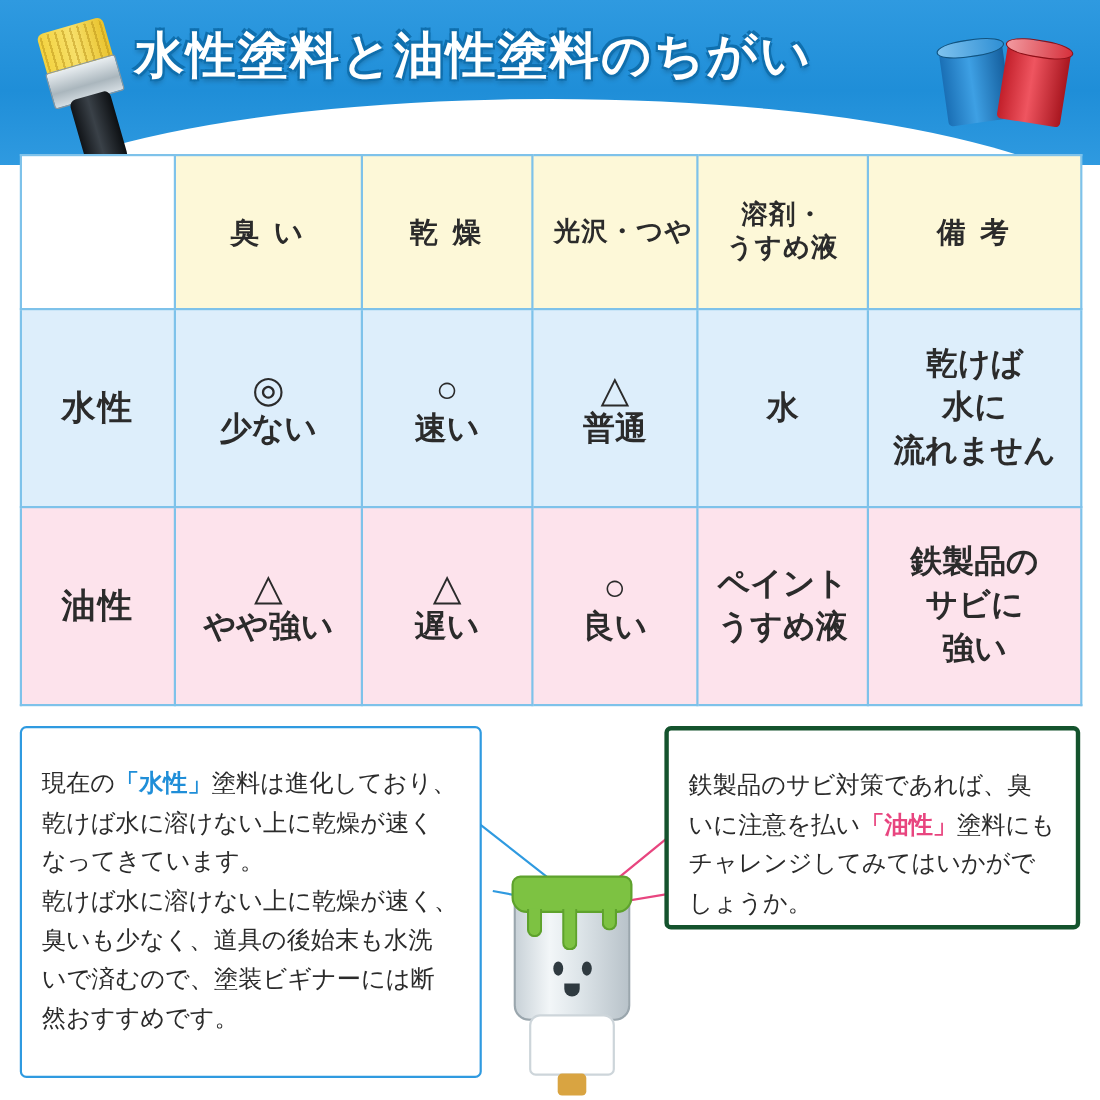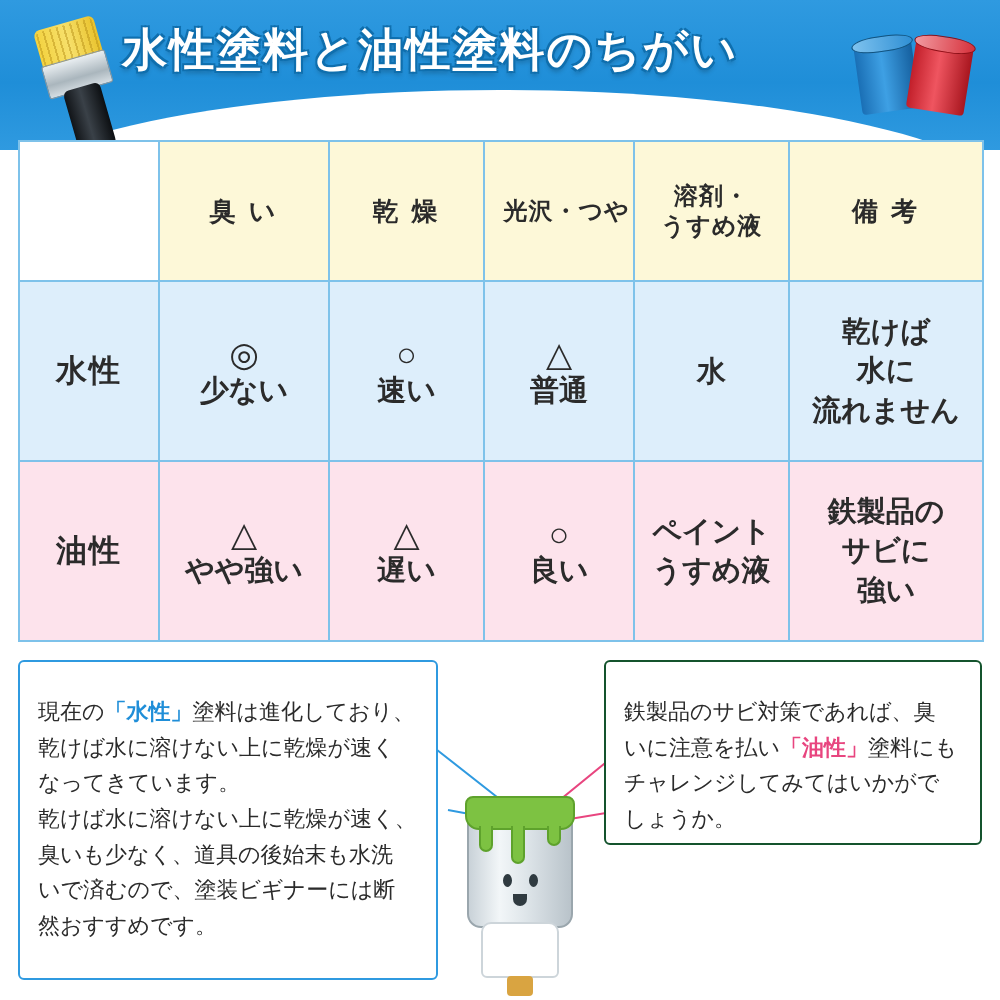--- a/index.html
+++ b/index.html
@@ -171,21 +171,21 @@
     background: #ffffff;
   }
   .callout-left {
     left: 18px; top: 660px;
     width: 420px; height: 320px;
     border: 2px solid #2f9ae0;
   }
   .callout-right {
     left: 604px; top: 660px;
     width: 378px; height: 185px;
-    border: 2px solid #14532d;
+    border: 4px solid #14532d;
   }
   .hl-blue { color: #1f8ed8; font-weight: bold; }
   .hl-pink { color: #e8457f; font-weight: bold; }
 
   .tail { position: absolute; }
   .tail svg { display: block; }
 
   
   .mascot { position: absolute; left: 455px; top: 790px; width: 130px; height: 210px; }
   .mascot .bucket {

